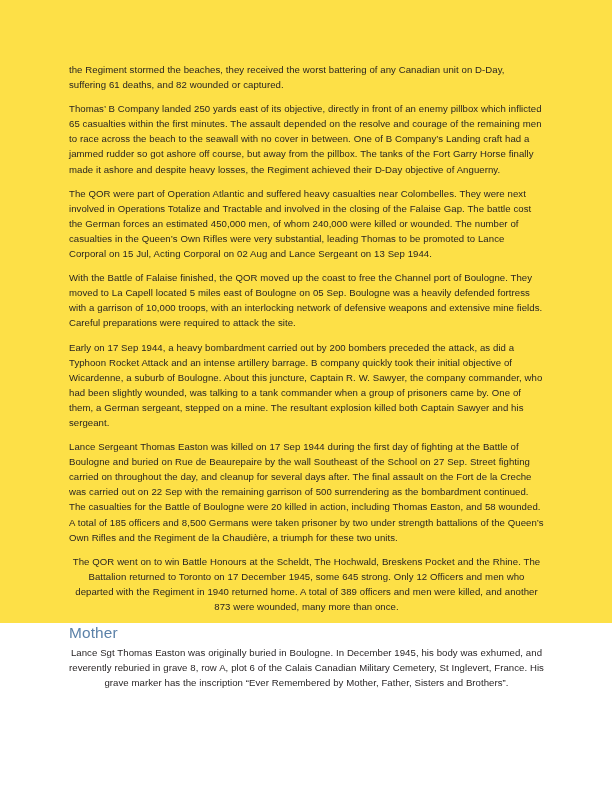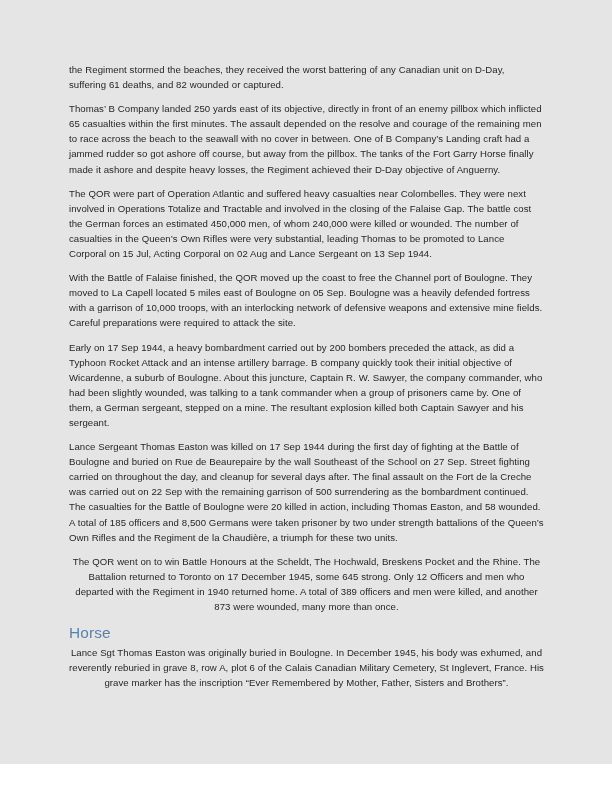--- a/index.html
+++ b/index.html
@@ -11,22 +11,22 @@
   body {
     width: 612px;
     height: 792px;
     font-family: "Liberation Sans", sans-serif;
     -webkit-font-smoothing: antialiased;
     overflow: hidden;
   }
   .page {
     position: relative;
     width: 612px;
-    height: 764px;
-    background: #e5e5e5;
+    height: 623px;
+    background: #fde047;
     box-sizing: border-box;
   }
   .content {
     position: absolute;
     left: 69px;
     top: 62px;
     width: 475px;
   }
   p.para {
     margin: 0 0 9px 0;
@@ -63,18 +63,18 @@
       <p class="para">the Regiment stormed the beaches, they received the worst battering of any Canadian unit on D-Day, suffering 61 deaths, and 82 wounded or captured.</p>
       <p class="para">Thomas’ B Company landed 250 yards east of its objective, directly in front of an enemy pillbox which inflicted 65 casualties within the first minutes. The assault depended on the resolve and courage of the remaining men to race across the beach to the seawall with no cover in between. One of B Company’s Landing craft had a jammed rudder so got ashore off course, but away from the pillbox. The tanks of the Fort Garry Horse finally made it ashore and despite heavy losses, the Regiment achieved their D-Day objective of Anguerny.</p>
       <p class="para">The QOR were part of Operation Atlantic and suffered heavy casualties near Colombelles. They were next involved in Operations Totalize and Tractable and involved in the closing of the Falaise Gap. The battle cost the German forces an estimated 450,000 men, of whom 240,000 were killed or wounded. The number of casualties in the Queen’s Own Rifles were very substantial, leading Thomas to be promoted to Lance Corporal on 15 Jul, Acting Corporal on 02 Aug and Lance Sergeant on 13 Sep 1944.</p>
       <p class="para">With the Battle of Falaise finished, the QOR moved up the coast to free the Channel port of Boulogne. They moved to La Capell located 5 miles east of Boulogne on 05 Sep. Boulogne was a heavily defended fortress with a garrison of 10,000 troops, with an interlocking network of defensive weapons and extensive mine fields. Careful preparations were required to attack the site.</p>
       <p class="para">Early on 17 Sep 1944, a heavy bombardment carried out by 200 bombers preceded the attack, as did a Typhoon Rocket Attack and an intense artillery barrage. B company quickly took their initial objective of Wicardenne, a suburb of Boulogne. About this juncture, Captain R. W. Sawyer, the company commander, who had been slightly wounded, was talking to a tank commander when a group of prisoners came by. One of them, a German sergeant, stepped on a mine. The resultant explosion killed both Captain Sawyer and his sergeant.</p>
       <p class="para">Lance Sergeant Thomas Easton was killed on 17 Sep 1944 during the first day of fighting at the Battle of Boulogne and buried on Rue de Beaurepaire by the wall Southeast of the School on 27 Sep. Street fighting carried on throughout the day, and cleanup for several days after. The final assault on the Fort de la Creche was carried out on 22 Sep with the remaining garrison of 500 surrendering as the bombardment continued. The casualties for the Battle of Boulogne were 20 killed in action, including Thomas Easton, and 58 wounded.  A total of 185 officers and 8,500 Germans were taken prisoner by two under strength battalions of the Queen’s Own Rifles and the Regiment de la Chaudière, a triumph for these two units.</p>
       <p class="para">The QOR went on to win Battle Honours at the Scheldt, The Hochwald, Breskens Pocket and the Rhine. The Battalion returned to Toronto on 17 December 1945, some 645 strong. Only 12 Officers and men who departed with the Regiment in 1940 returned home. A total of 389 officers and men were killed, and another 873 were wounded, many more than once.</p>
     </div>
 
     <div class="section-block">
-      <h2 class="section-heading">Horse</h2>
+      <h2 class="section-heading">Mother</h2>
       <p class="para">Lance Sgt Thomas Easton was originally buried in Boulogne. In December 1945, his body was exhumed, and reverently reburied in grave 8, row A, plot 6 of the Calais Canadian Military Cemetery, St Inglevert, France. His grave marker has the inscription “Ever Remembered by Mother, Father, Sisters and Brothers”.</p>
     </div>
 
   </div>
 </div>
 
 </body></html>

